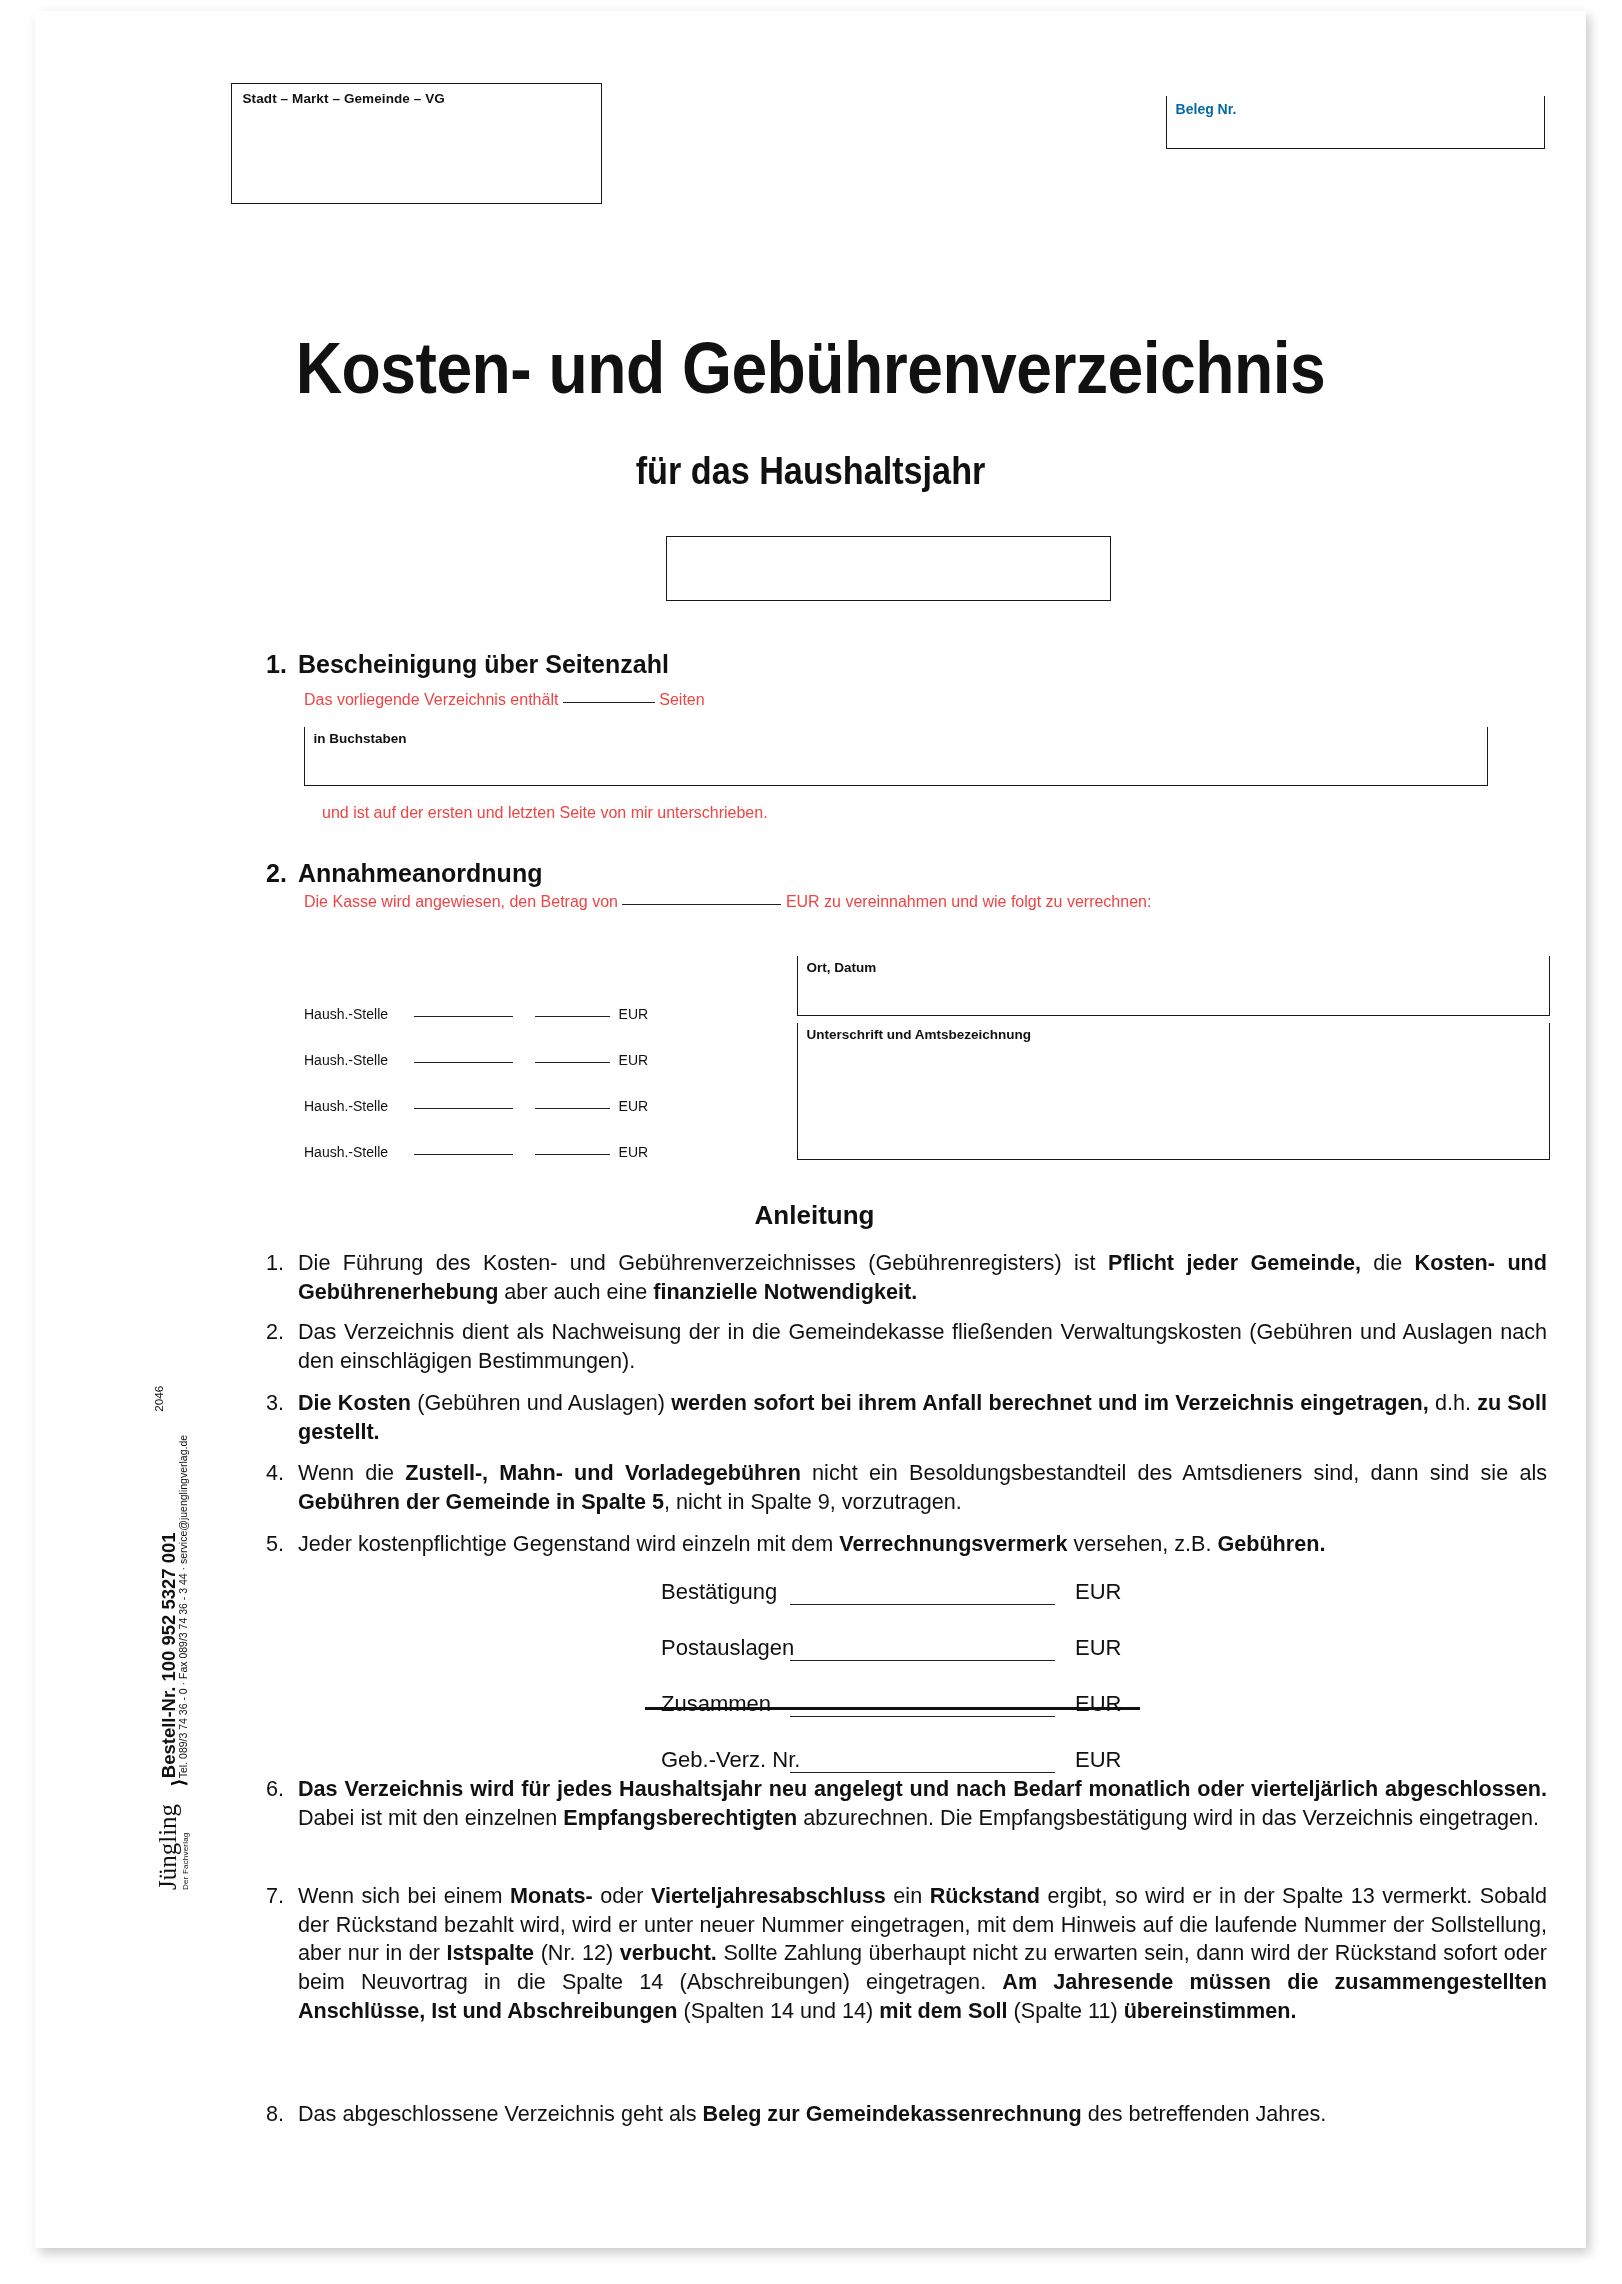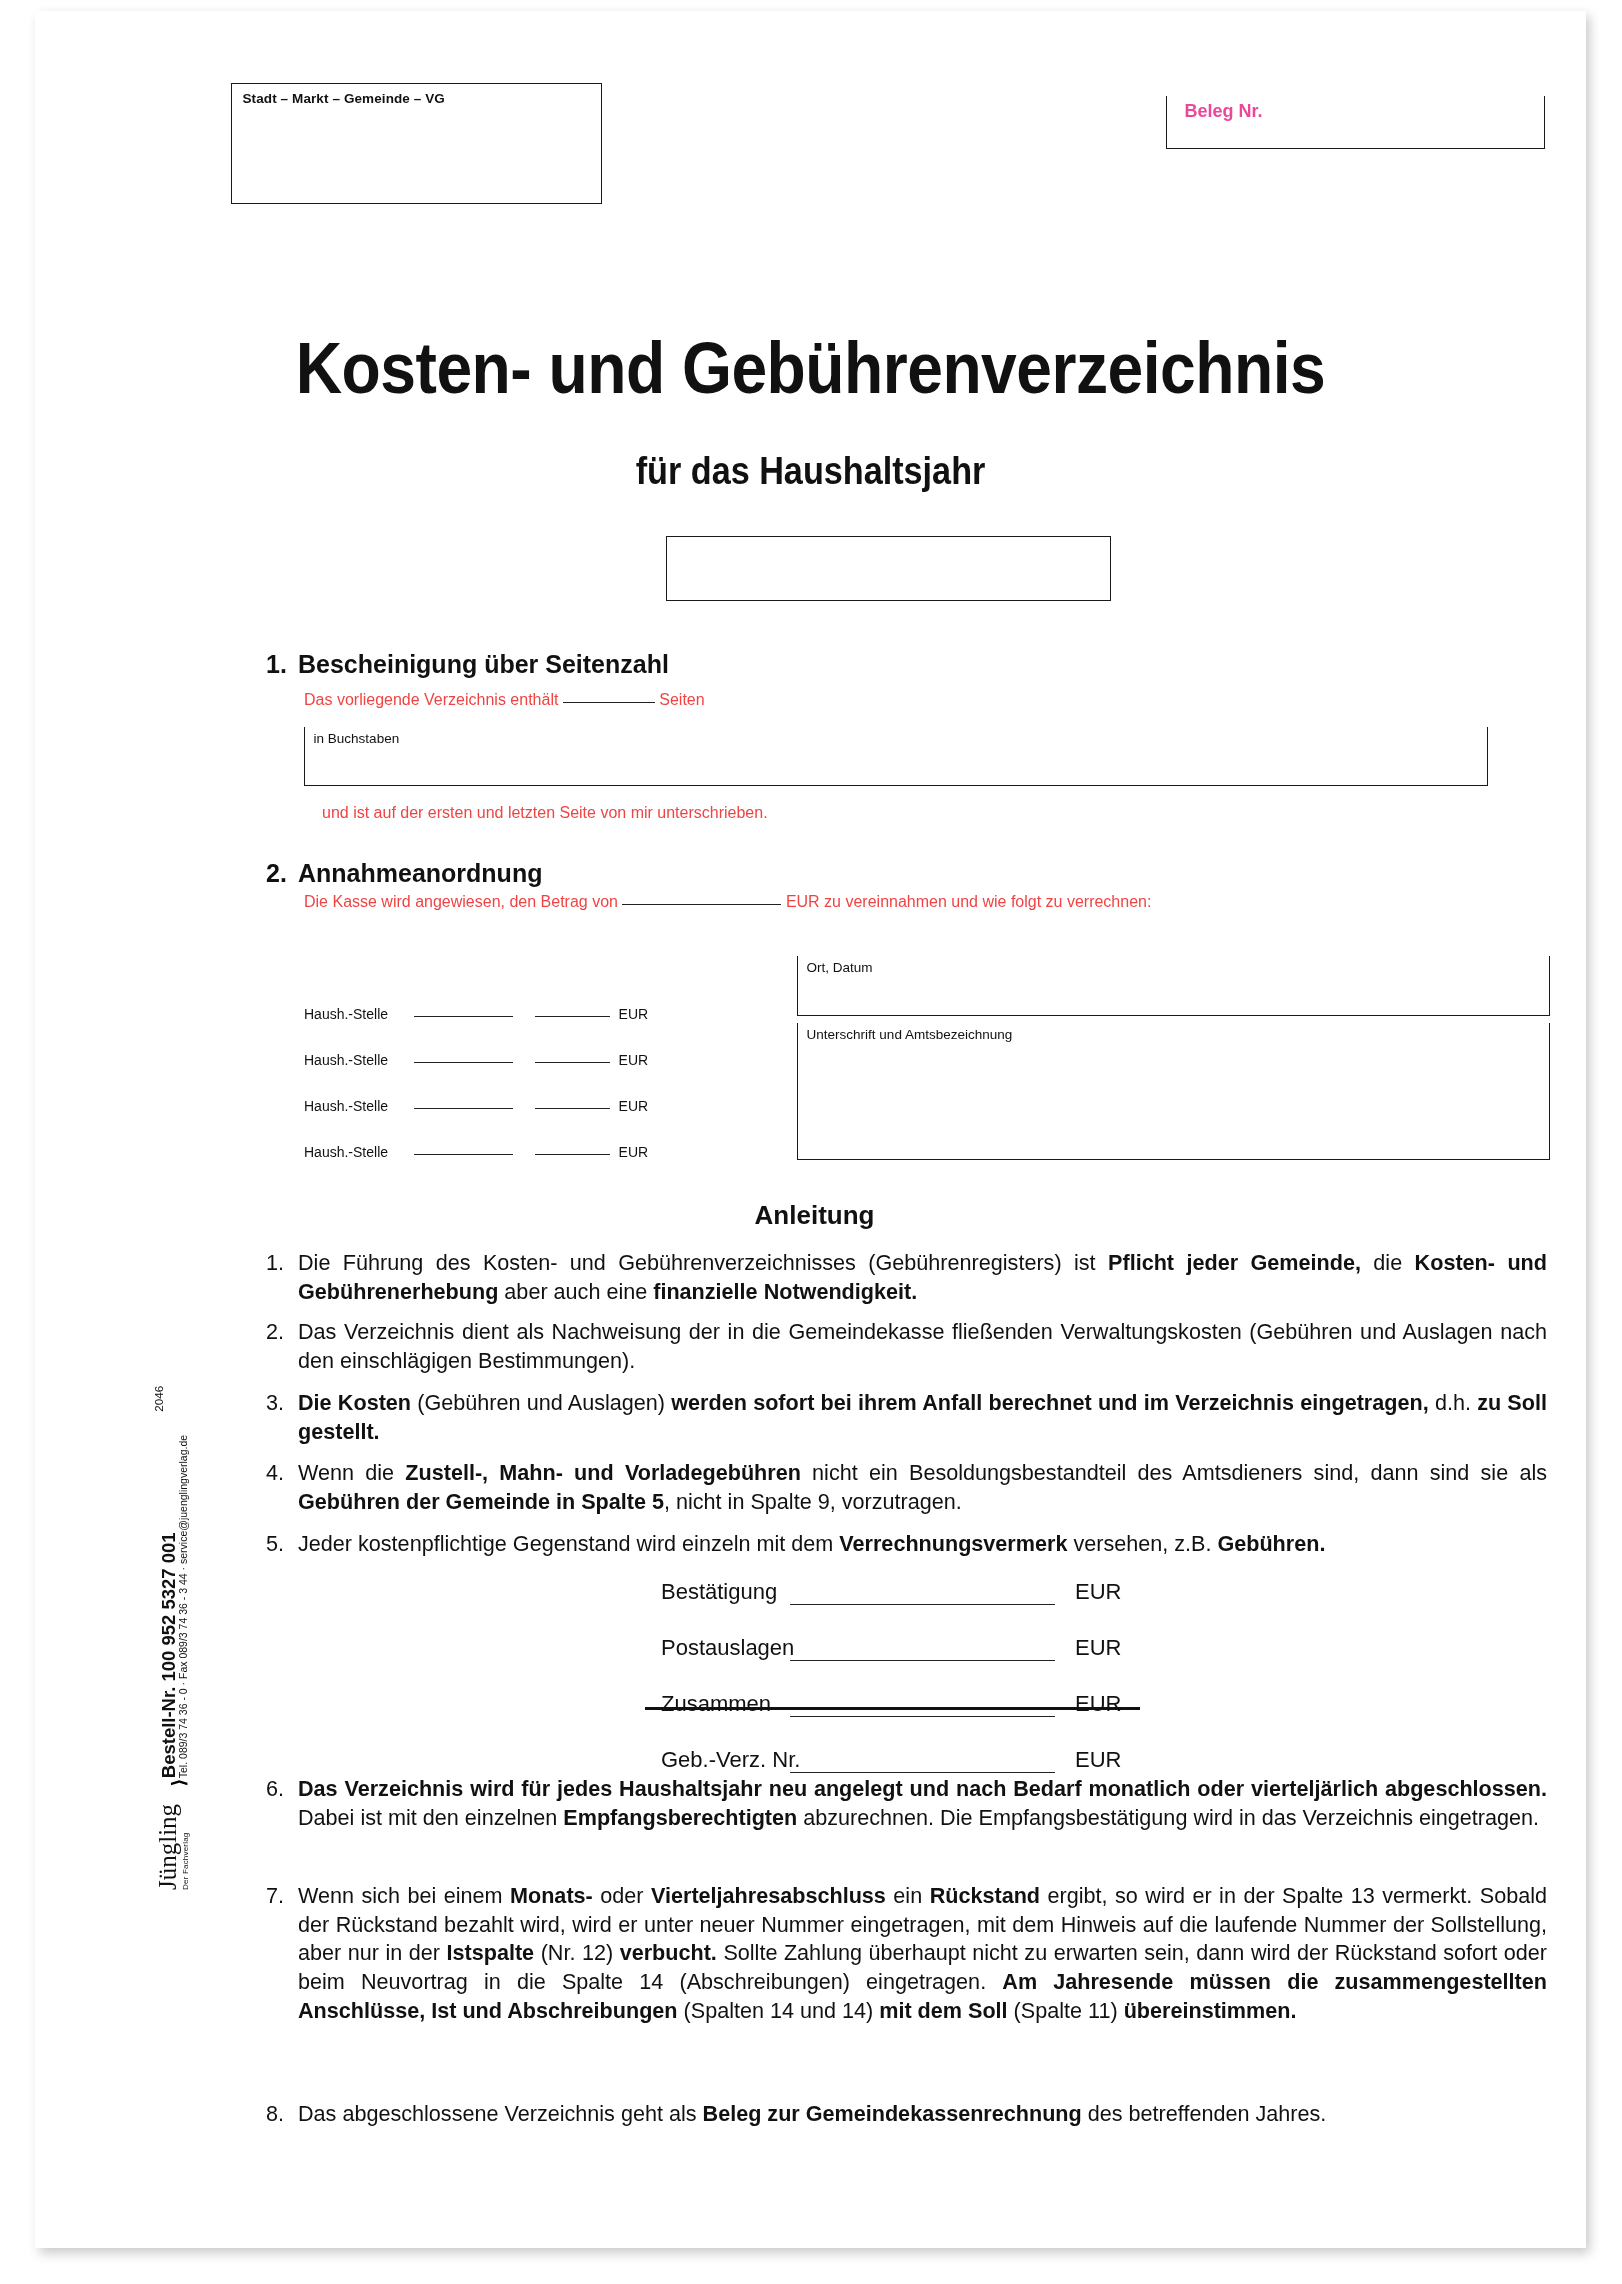--- a/index.html
+++ b/index.html
@@ -59,24 +59,23 @@
     width: 379px;
     height: 53px;
     border: 1.8px solid #1a1a1a;
     border-top: none;
     box-sizing: border-box;
   }
   .hdr-right .cap {
     position: absolute;
     left: 8.6px;
     top: 5px;
-    font-size: 18px;
-    font-weight: 700;
-    color: #ec4899;
-    margin-left: 9px;
+    font-size: 14px;
+    font-weight: 700;
+    color: #0369a1;
   }
 
   
   .title-main {
     position: absolute;
     left: 0;
     top: 320px;
     width: 1551px;
     text-align: center;
     font-size: 73px;
@@ -135,21 +134,21 @@
     position: absolute;
     border: 1.8px solid #1a1a1a;
     border-top: none;
     box-sizing: border-box;
   }
   .openbox .cap {
     position: absolute;
     left: 8.6px;
     top: 4.3px;
     font-size: 13.5px;
-    font-weight: 400;
+    font-weight: 700;
     color: #111;
     white-space: nowrap;
   }
 
   
   .hs-row {
     position: absolute;
     font-size: 14px;
     color: #111;
     white-space: nowrap;

